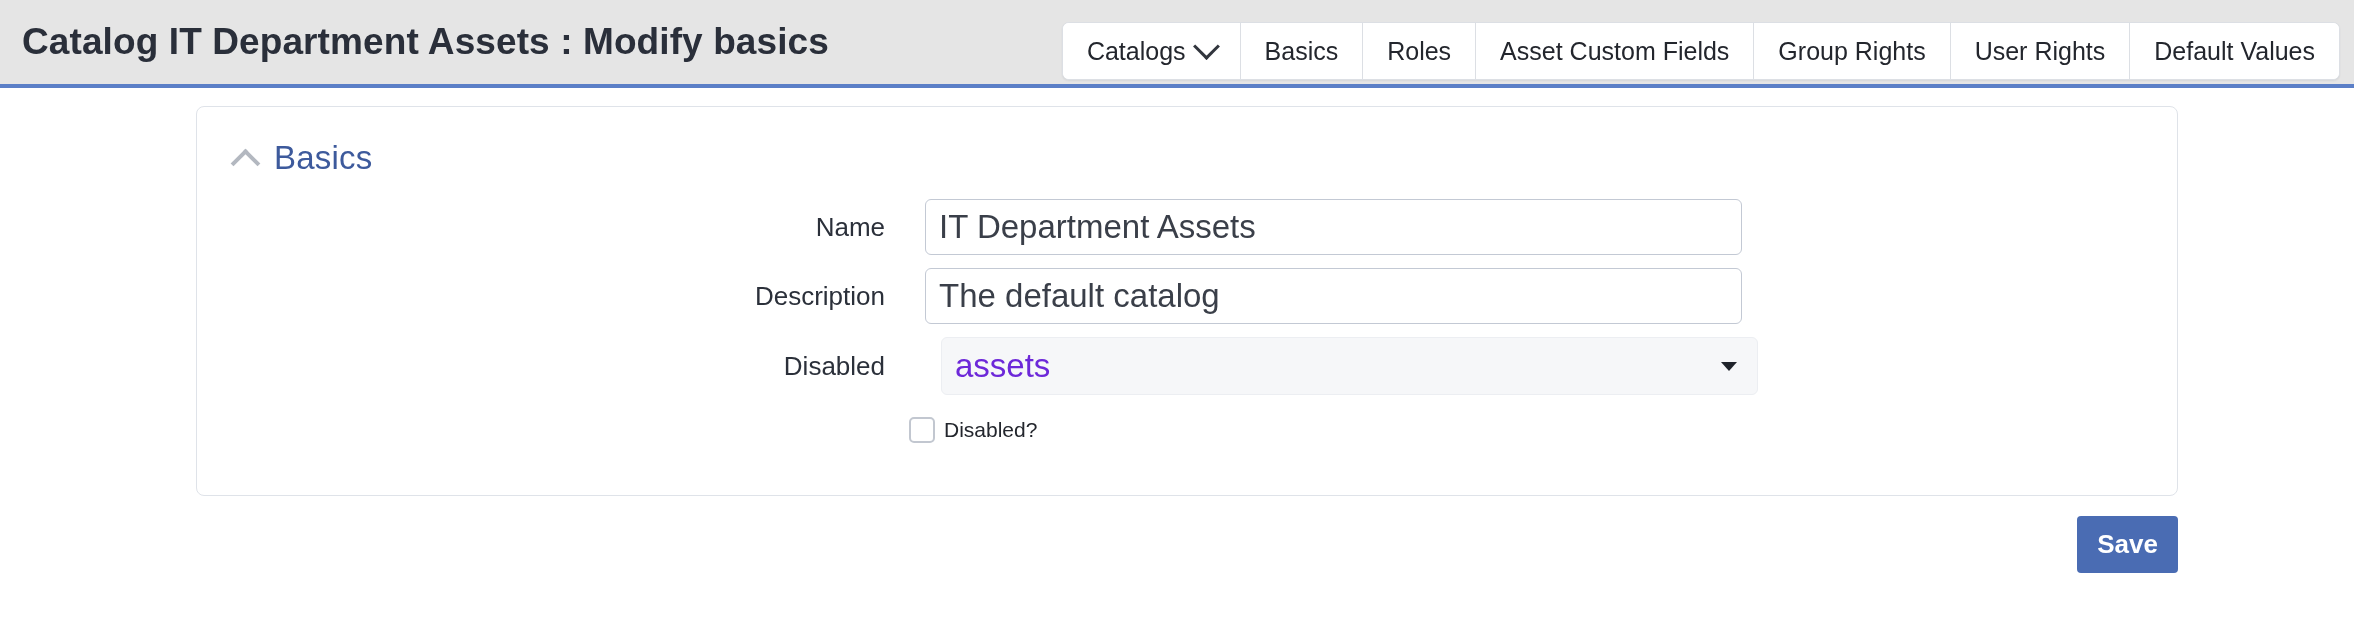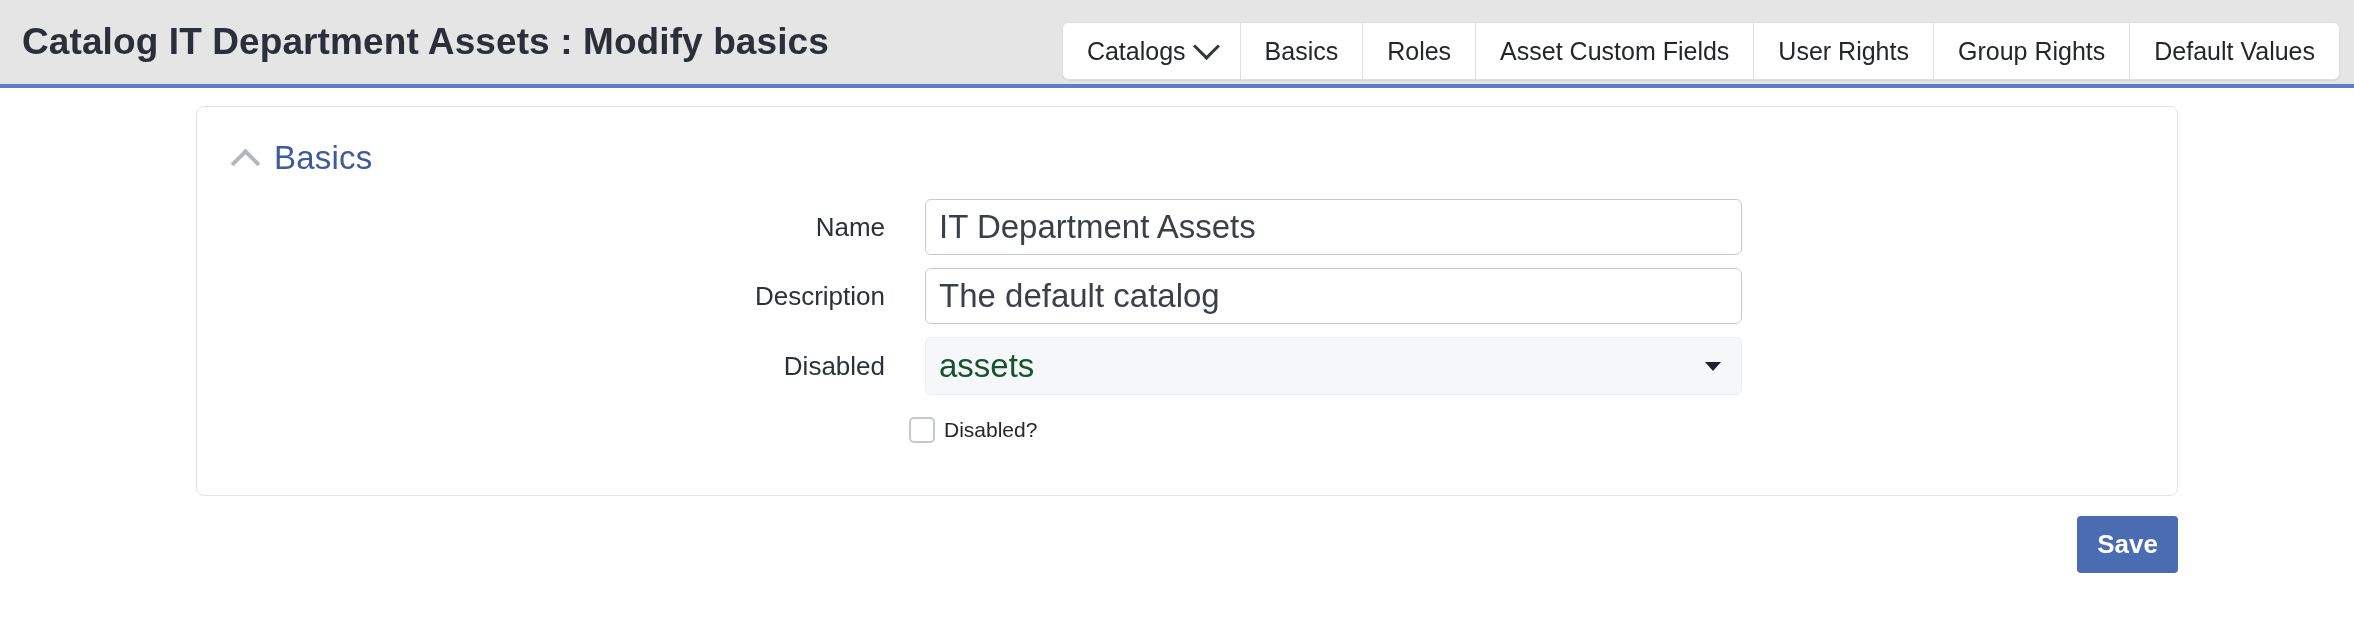--- a/index.html
+++ b/index.html
@@ -135,23 +135,24 @@
     font-size: 33px;
     color: #3a3f49;
     padding: 0 13px;
     display: flex;
     align-items: center;
     font-family: "Liberation Sans", sans-serif;
   }
   .control.select {
     background: #f6f7f9;
     border-color: #eceef2;
-    color: #14532d;
+    color: #6d28d9;
     justify-content: space-between;
     height: 58px;
+    margin-left: 16px;
   }
   .caret {
     width: 0;
     height: 0;
     border-left: 8px solid transparent;
     border-right: 8px solid transparent;
     border-top: 9px solid #1f232b;
     margin-right: 7px;
   }
 
@@ -204,22 +205,22 @@
   <div class="page-title">Catalog IT Department Assets : Modify basics</div>
 
   <div class="tabs">
     <div class="tab">
       <span>Catalogs</span>
       <span class="chev-down"></span>
     </div>
     <div class="tab">Basics</div>
     <div class="tab">Roles</div>
     <div class="tab">Asset Custom Fields</div>
+    <div class="tab">Group Rights</div>
     <div class="tab">User Rights</div>
-    <div class="tab">Group Rights</div>
     <div class="tab">Default Values</div>
   </div>
 </div>
 
 <div class="main">
 
   <div class="card">
     <div class="card-header">
       <span class="chev-up"></span>
       <span class="section-title">Basics</span>

